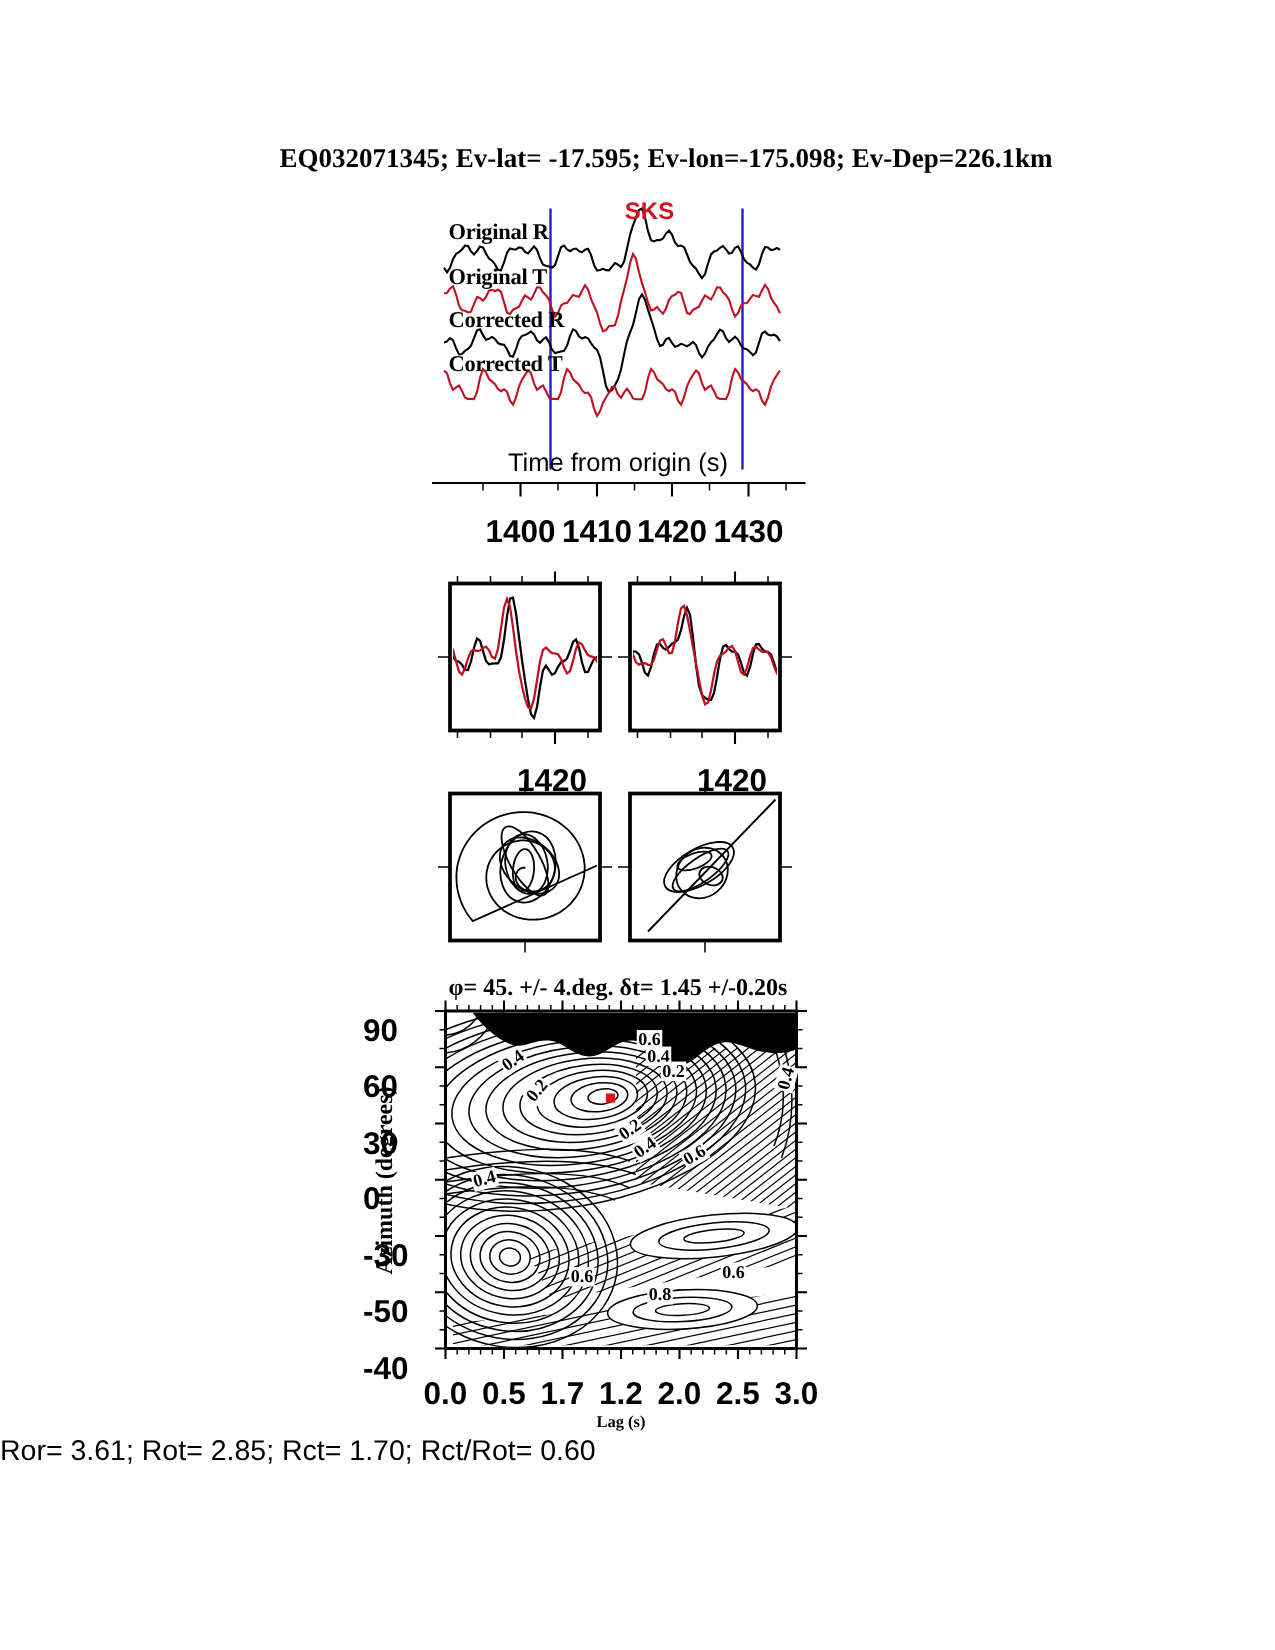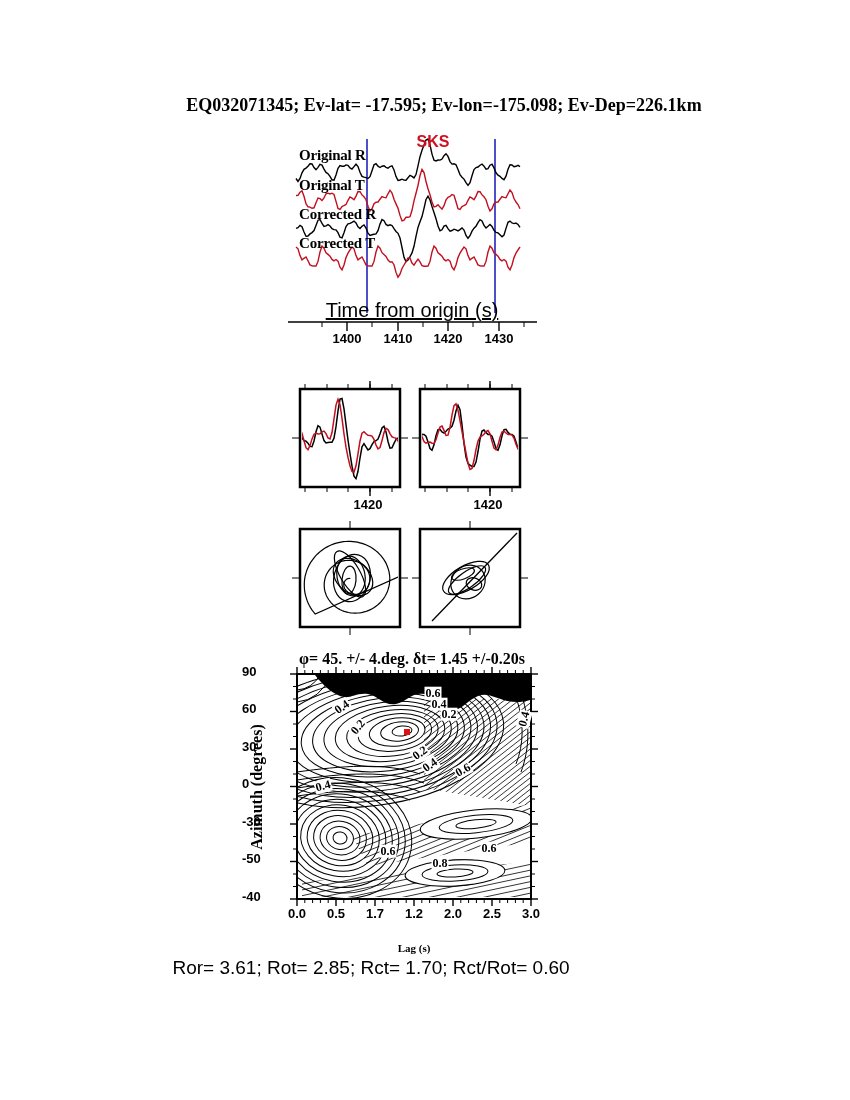--- a/index.html
+++ b/index.html
@@ -6,27 +6,27 @@
   #page{position:relative;width:850px;height:1100px;background:#fff;color:#000;
         font-family:"Liberation Sans",sans-serif;overflow:hidden;}
   #gfx{position:absolute;left:0;top:0;}
   .abs{position:absolute;white-space:nowrap;}
   .ctr{transform:translateX(-50%);}
   .pre{white-space:pre;}
   .h1{font-size:19px;}
   .h2{font-size:18px;font-family:"Liberation Serif",serif;font-weight:bold;margin-left:36px;}
   .sks{font-size:16px;font-weight:bold;color:#d01020;}
   .tracelab{font-family:"Liberation Serif",serif;font-weight:bold;font-size:15px;letter-spacing:-0.2px;}
-  .axlab{font-size:20px;text-decoration:underline;}
-  .num{font-size:13px;font-weight:600;}
+  .axlab{font-size:17px;}
+  .num{font-size:21px;font-weight:600;margin-top:12px;}
   .serifb{font-family:"Liberation Serif",serif;font-weight:bold;}
   .result{font-size:16px;text-align:right;}
   .azi{font-size:16px;transform:translate(-50%,-50%) rotate(-90deg);}
   .lag{font-size:11px;margin-top:11px;}
-  .foot{font-size:19px;left:0;width:702px;text-align:center;margin-left:20px;}
+  .foot{font-size:19px;left:0;width:702px;text-align:left;}
   .ytick{left:242px;width:46px;text-align:left;}
   .cl{position:absolute;font-family:"Liberation Serif",serif;font-weight:bold;font-size:12px;
       background:#fff;line-height:1.05;padding:0 1px;white-space:nowrap;}
 </style>
 </head>
 <body>
 
 <div id="page">
   <svg id="gfx" width="850" height="1100">
       <defs>

